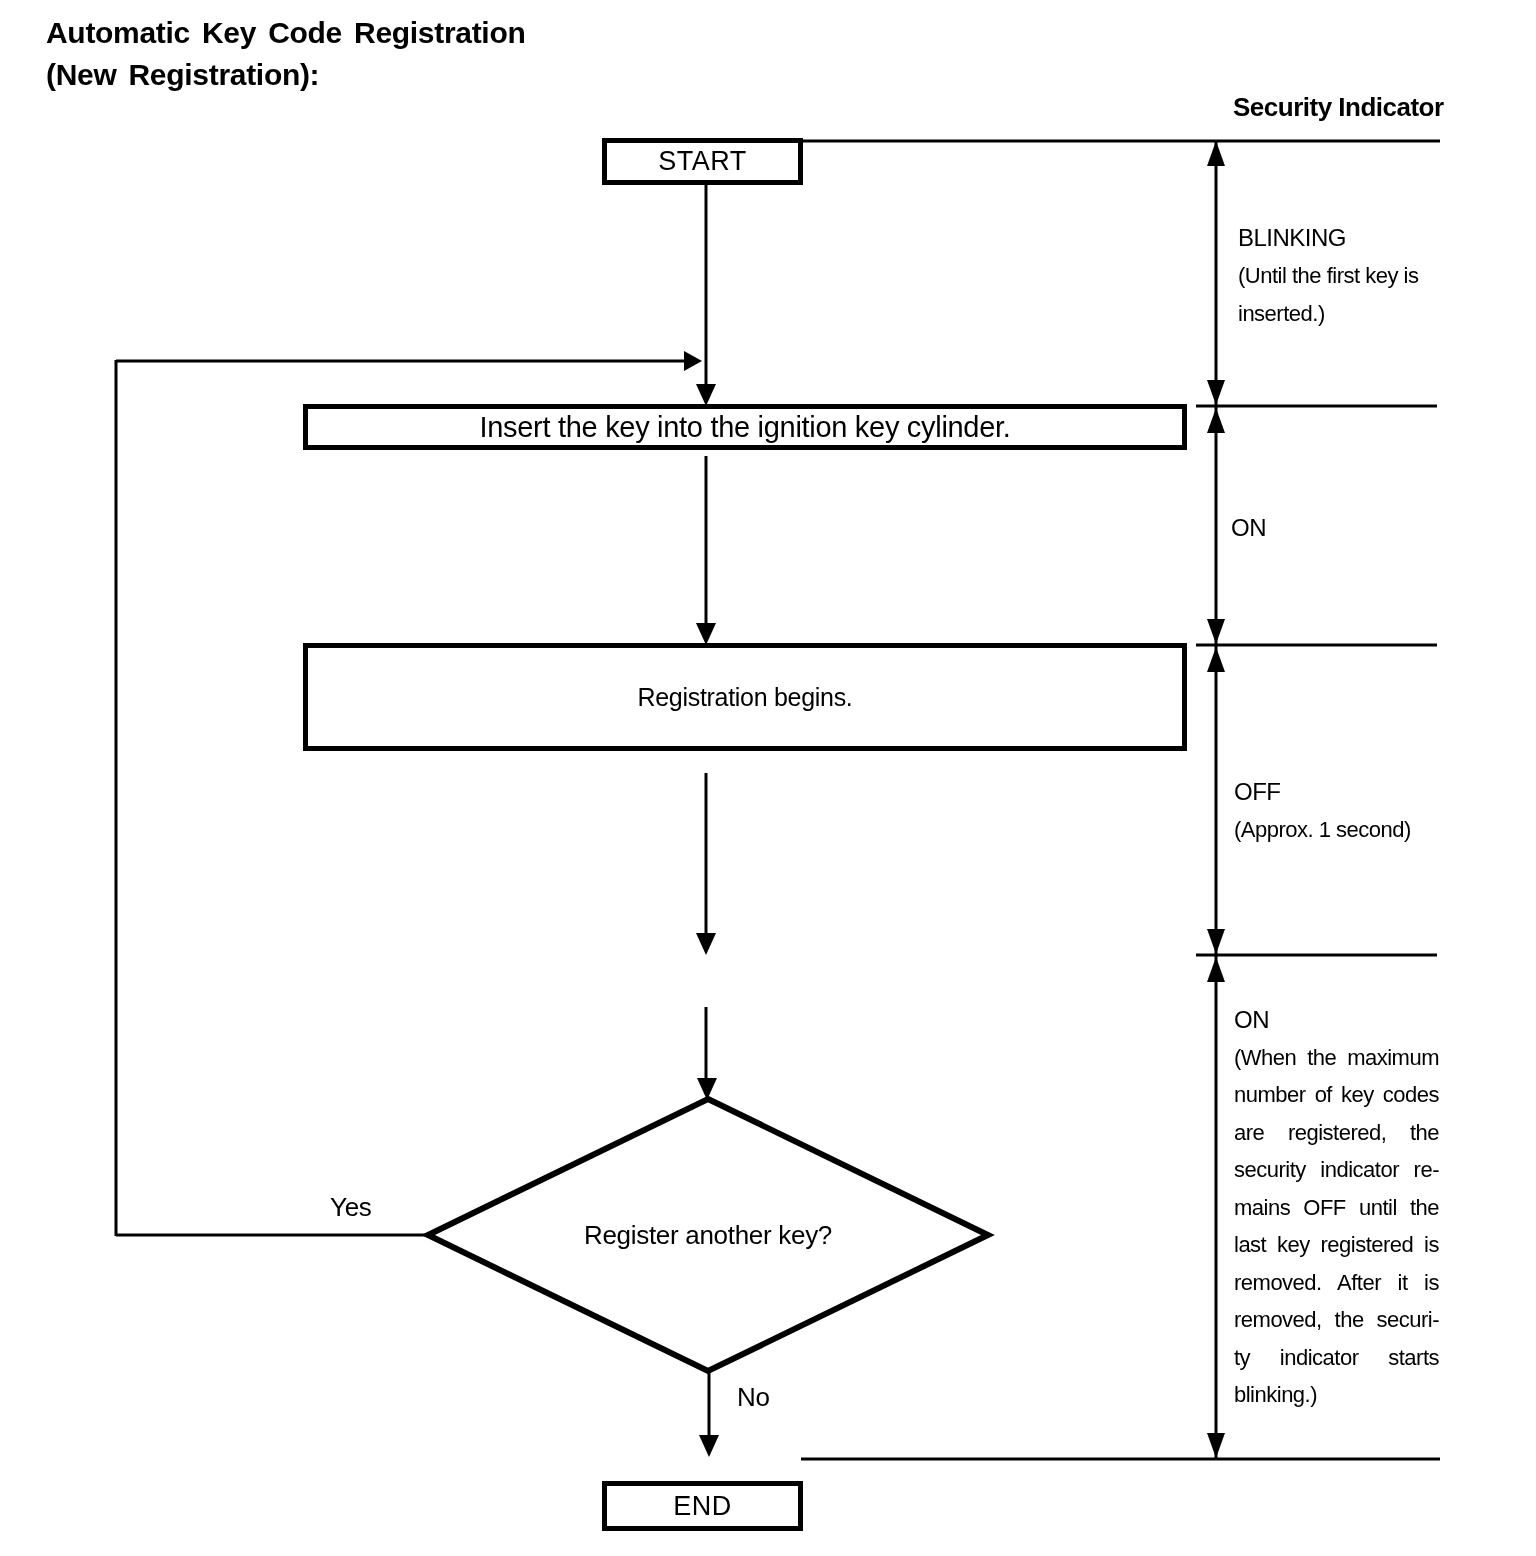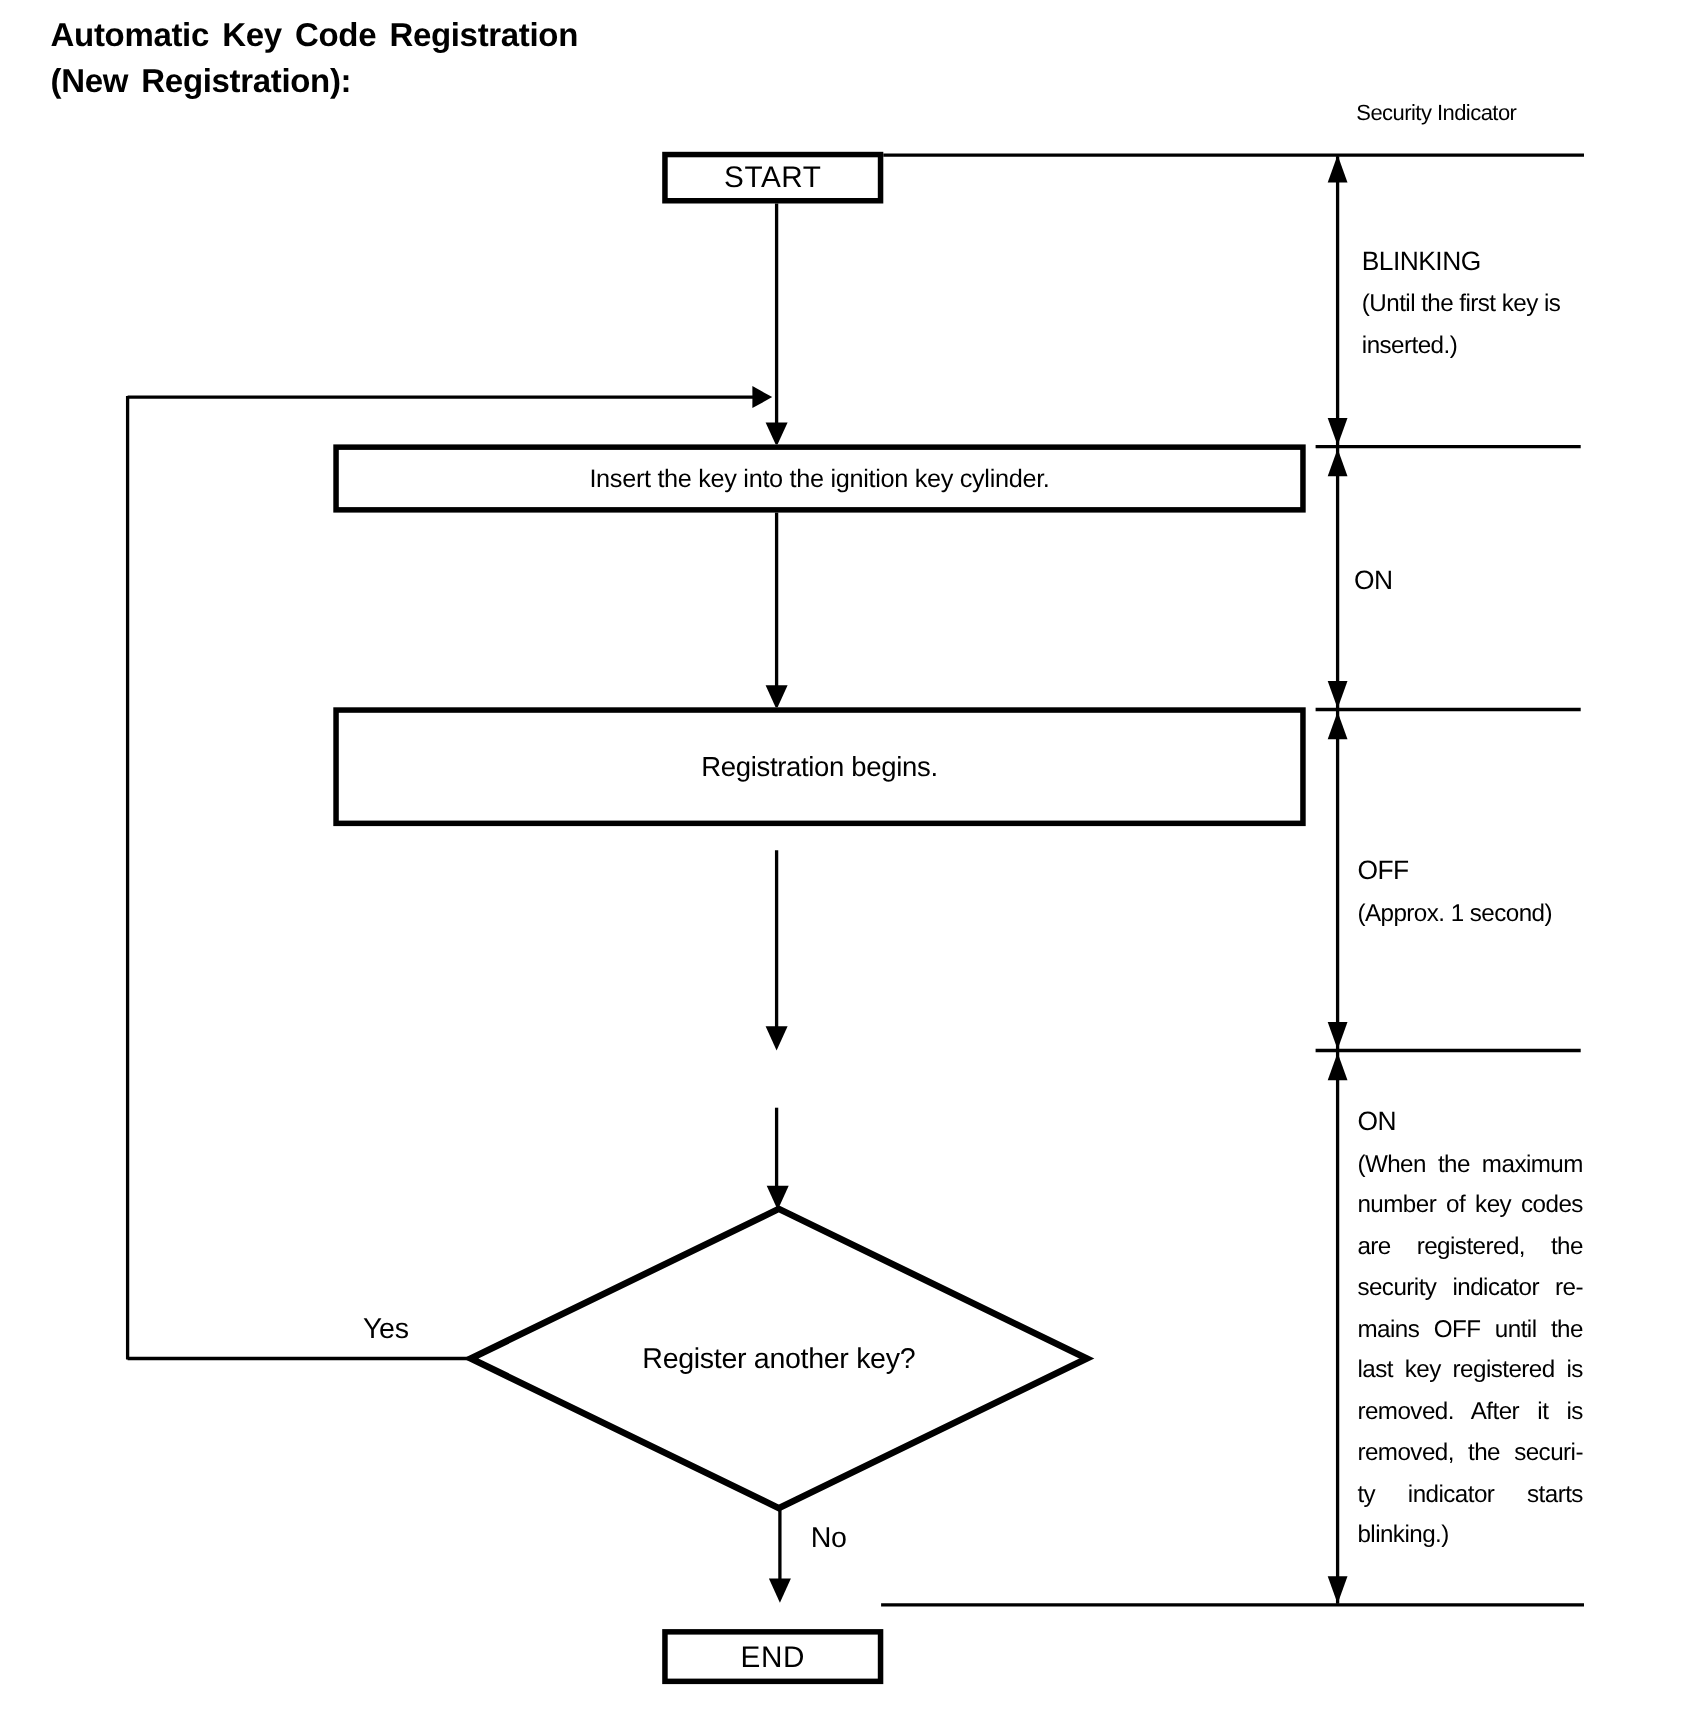--- a/index.html
+++ b/index.html
@@ -13,32 +13,32 @@
     overflow: hidden;
   }
   #wires { position: absolute; left: 0; top: 0; z-index: 1; }
   .abs { position: absolute; box-sizing: border-box; z-index: 2; }
 
   .title {
     left: 46px; top: 12px;
     font-size: 30px; font-weight: 700;
     line-height: 42px; letter-spacing: -0.3px; word-spacing: 4px;
   }
-  .si-header { left: 1233px; top: 92px; font-size: 20px; letter-spacing: -0.5px; white-space: nowrap; }
+  .si-header { left: 1233px; top: 92px; font-size: 26px; letter-spacing: -0.5px; white-space: nowrap; font-weight: bold; }
 
   .node {
     border: 5px solid #000000;
     background: #ffffff;
     display: flex; align-items: center; justify-content: center;
     text-align: center;
   }
   .terminal { font-size: 27px; letter-spacing: 0.5px; }
   .box-start { left: 602px; top: 138px; width: 201px; height: 47px; }
   .box-end   { left: 602px; top: 1457px; width: 201px; height: 50px; margin-top: 24px; }
-  .box1 { left: 303px; top: 404px; width: 884px; height: 62px; font-size: 23px; letter-spacing: -0.3px; }
+  .box1 { left: 303px; top: 404px; width: 884px; height: 46px; font-size: 29px; letter-spacing: -0.3px; }
   .box2 {
     left: 303px; top: 643px; width: 884px; height: 108px;
     flex-direction: column; justify-content: center;
     font-size: 25px; letter-spacing: -0.3px; line-height: 45px;
   }
   .box2 .sub { letter-spacing: -0.6px; white-space: nowrap; }
   .box3 { left: 303px; top: 953px; width: 884px; height: 56px; font-size: 25px; letter-spacing: -0.3px; }
 
   .diamond-label {
     left: 458px; top: 1220px; width: 500px;

